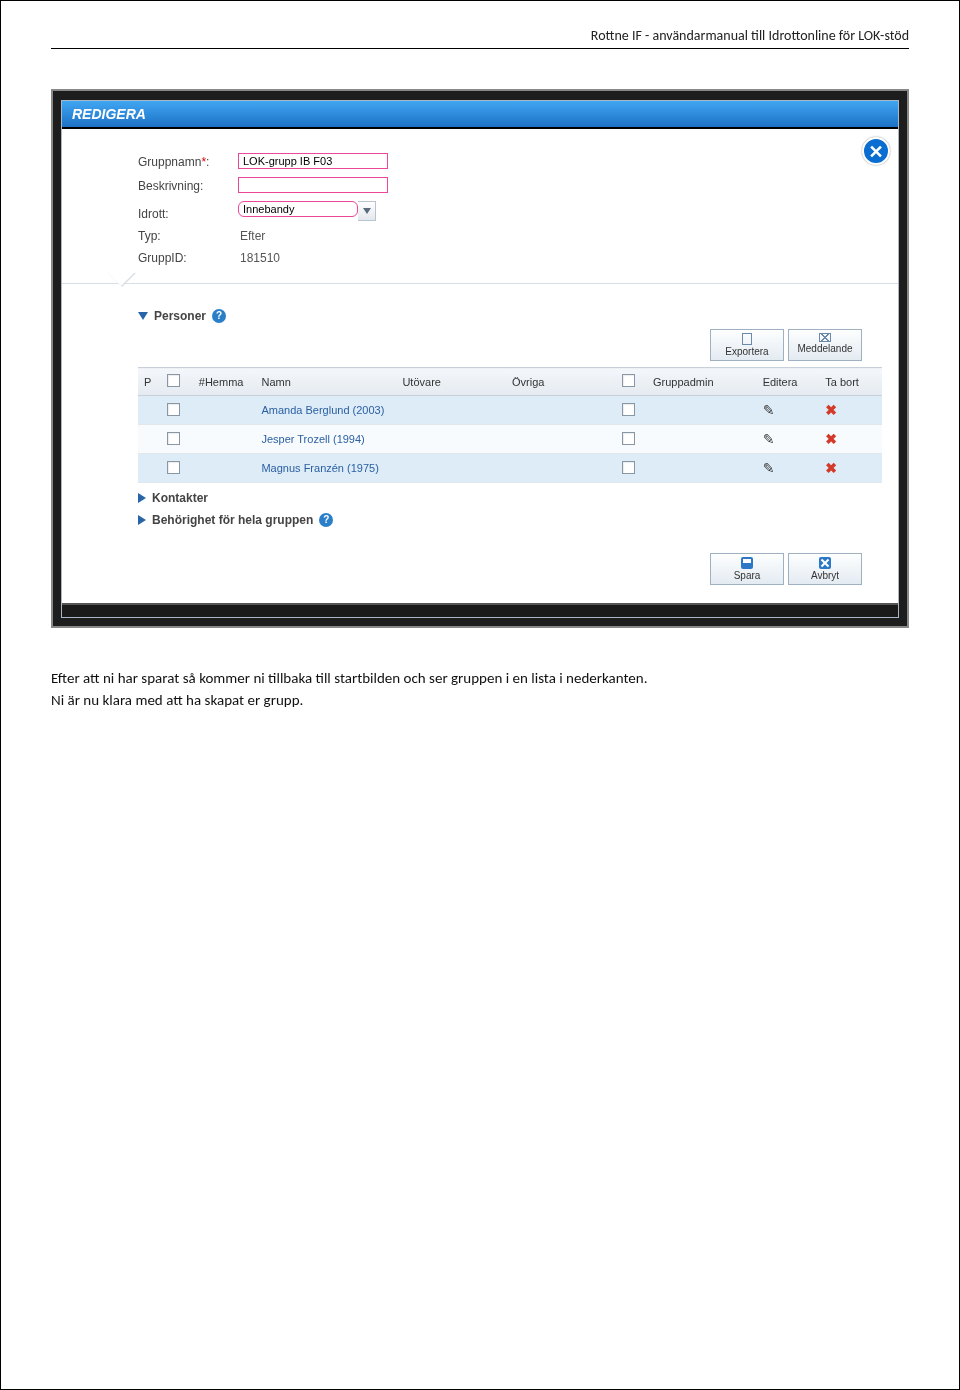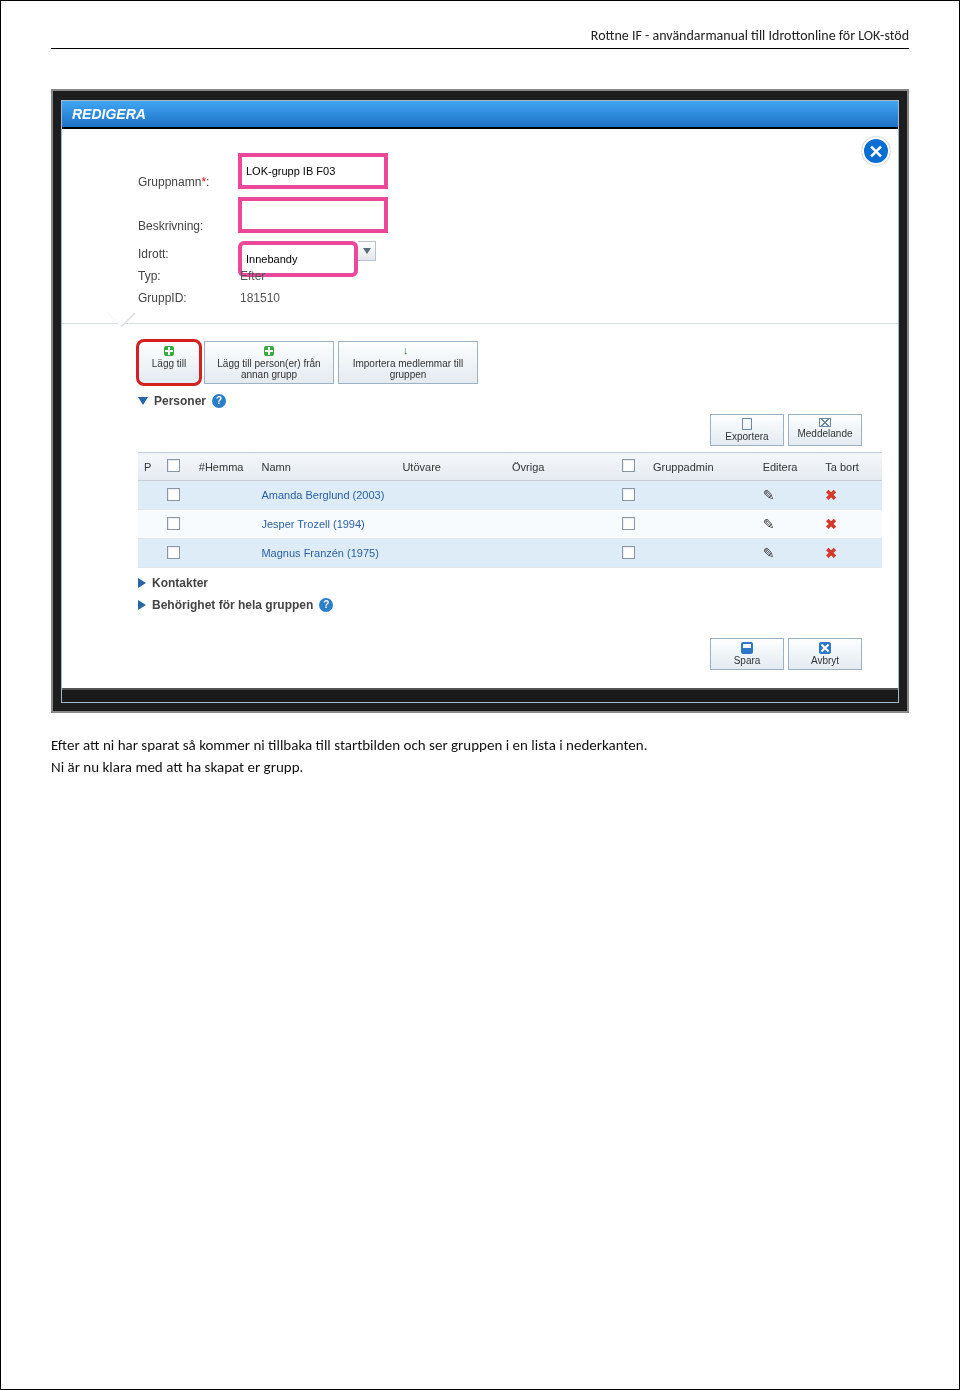--- a/index.html
+++ b/index.html
@@ -78,22 +78,22 @@
     cursor: pointer;
   }
 
   
   .form-block { padding: 14px 0 10px 60px; }
   .form-row { display: flex; align-items: flex-end; margin-bottom: 8px; font-size: 12px; color: #555; }
   .form-label { width: 100px; color: #444; }
   .form-label .req { color: #d00; }
   .form-input {
     width: 150px;
-    height: 36px;
-    border: 4px solid #ec4899;
+    height: 16px;
+    border: 1px solid #ec4899;
     padding: 1px 4px;
     font-size: 11px;
     background: #fff;
   }
   .select-wrap {
     display: inline-flex;
     align-items: stretch;
     height: 20px;
   }
   .select-arrow {
@@ -281,21 +281,21 @@
     font-size: 9px;
     padding-right: 8px;
     overflow: hidden;
   }
 
   
   .body-text {
     font-family: Calibri, "Segoe UI", sans-serif;
     font-size: 15px;
     color: #111;
-    margin-top: 22px;
+    margin-top: 40px;
     line-height: 1.45;
   }
 
   .icon-doc {
     width: 10px; height: 12px;
     border: 1px solid #6b8aa9;
     display: inline-block;
     position: relative;
   }
   .icon-env {
@@ -385,34 +385,20 @@
           <div class="form-row">
             <span class="form-label">GruppID:</span>
             <span class="form-static">181510</span>
           </div>
         </div>
 
         <div class="notch"></div>
 
         <div class="tab-panel">
 
-          <div class="btn-row">
-            <div class="action-btn highlight">
-              <span class="ab-icon plus-icon"></span>
-              <span>Lägg till</span>
-            </div>
-            <div class="action-btn" style="max-width:130px;">
-              <span class="ab-icon plus-icon"></span>
-              <span>Lägg till person(er) från annan grupp</span>
-            </div>
-            <div class="action-btn" style="max-width:140px;">
-              <span class="ab-icon import-icon"></span>
-              <span>Importera medlemmar till gruppen</span>
-            </div>
-          </div>
 
           <div class="sect-row">
             <span class="tri down"></span>
             <span>Personer</span>
             <span class="help-badge">?</span>
           </div>
 
           <div class="sec-btn-row">
             <div class="sec-btn">
               <span class="sb-icon icon-doc"></span>

